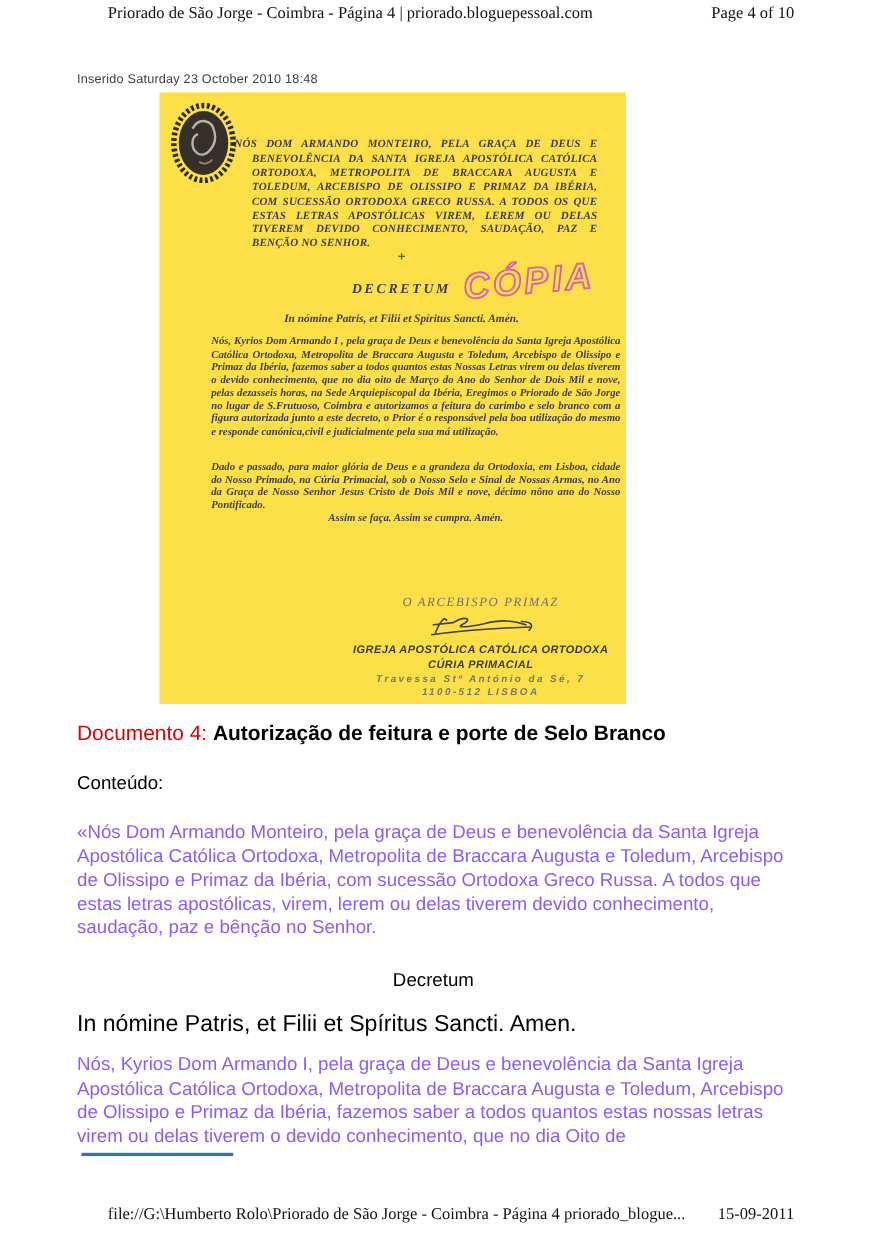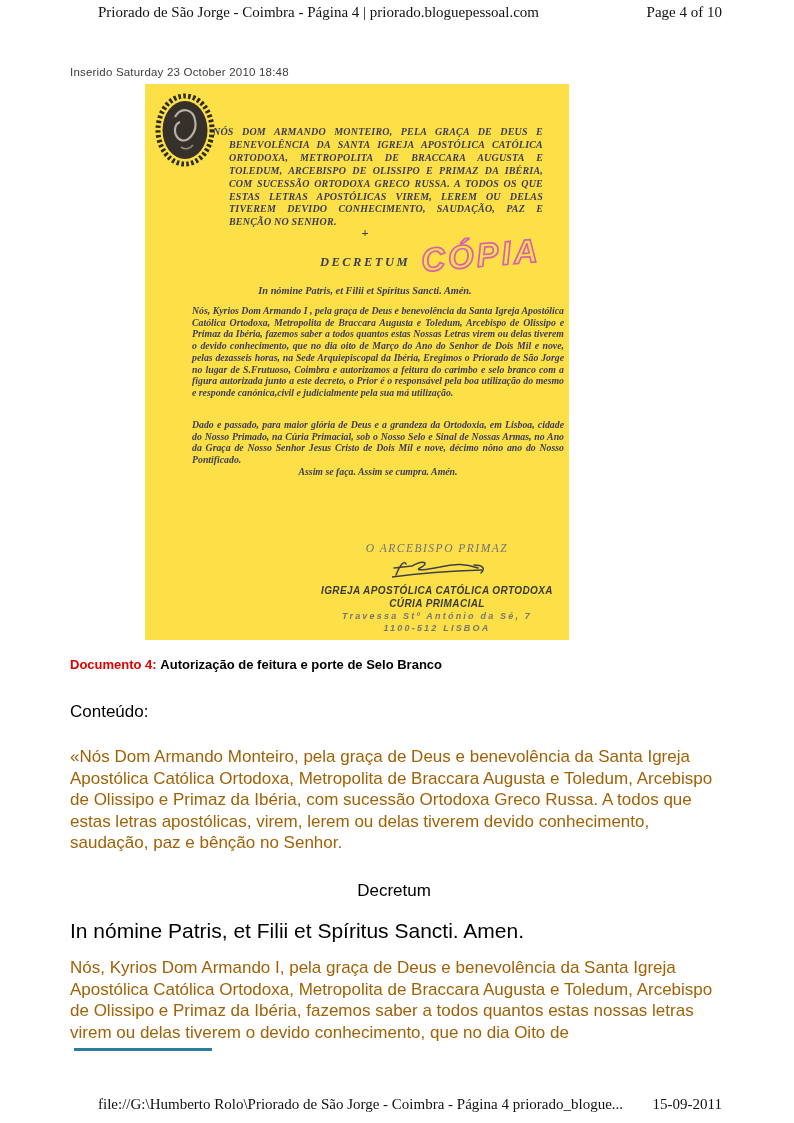--- a/index.html
+++ b/index.html
@@ -67,25 +67,25 @@
     font-family:"Liberation Sans", sans-serif; font-weight:700;
     font-size:10px; color:#3a3a3a; letter-spacing:0.4px;
   }
   .scan .org-2 { margin-top:2px; }
   .scan .org-3, .scan .org-4 {
     font-family:"Liberation Sans", sans-serif; font-weight:700;
     font-size:9px; color:#767676; letter-spacing:2.2px; margin-top:2px;
   }
 
   
-  .doc-heading { position:absolute; left:70px; top:657px; font-size:13px; font-weight:700; }
+  .doc-heading { position:absolute; left:70px; top:657px; font-size:19px; font-weight:400; }
   .doc-heading .doc-label { color:#e00000; }
   .doc-heading .doc-title { color:#000; }
   .content-label { position:absolute; left:70px; top:702px; font-size:17px; }
-  .article-par { position:absolute; left:70px; width:648px; font-size:17px; line-height:21.5px; color:#a16207; }
+  .article-par { position:absolute; left:70px; width:648px; font-size:17px; line-height:21.5px; color:#8b5cf6; }
   .par-1 { top:746px; }
   .decretum-line { position:absolute; left:70px; top:881px; width:648px; text-align:center; font-size:17px; }
   .invocation-line { position:absolute; left:70px; top:919px; font-size:21px; }
   .par-2 { top:957px; }
   .cut-underline { position:absolute; left:74px; top:1048px; width:138px; height:3px; background:#2e7b9d; }
 </style>
 </head>
 <body>
 
 <div class="page">

